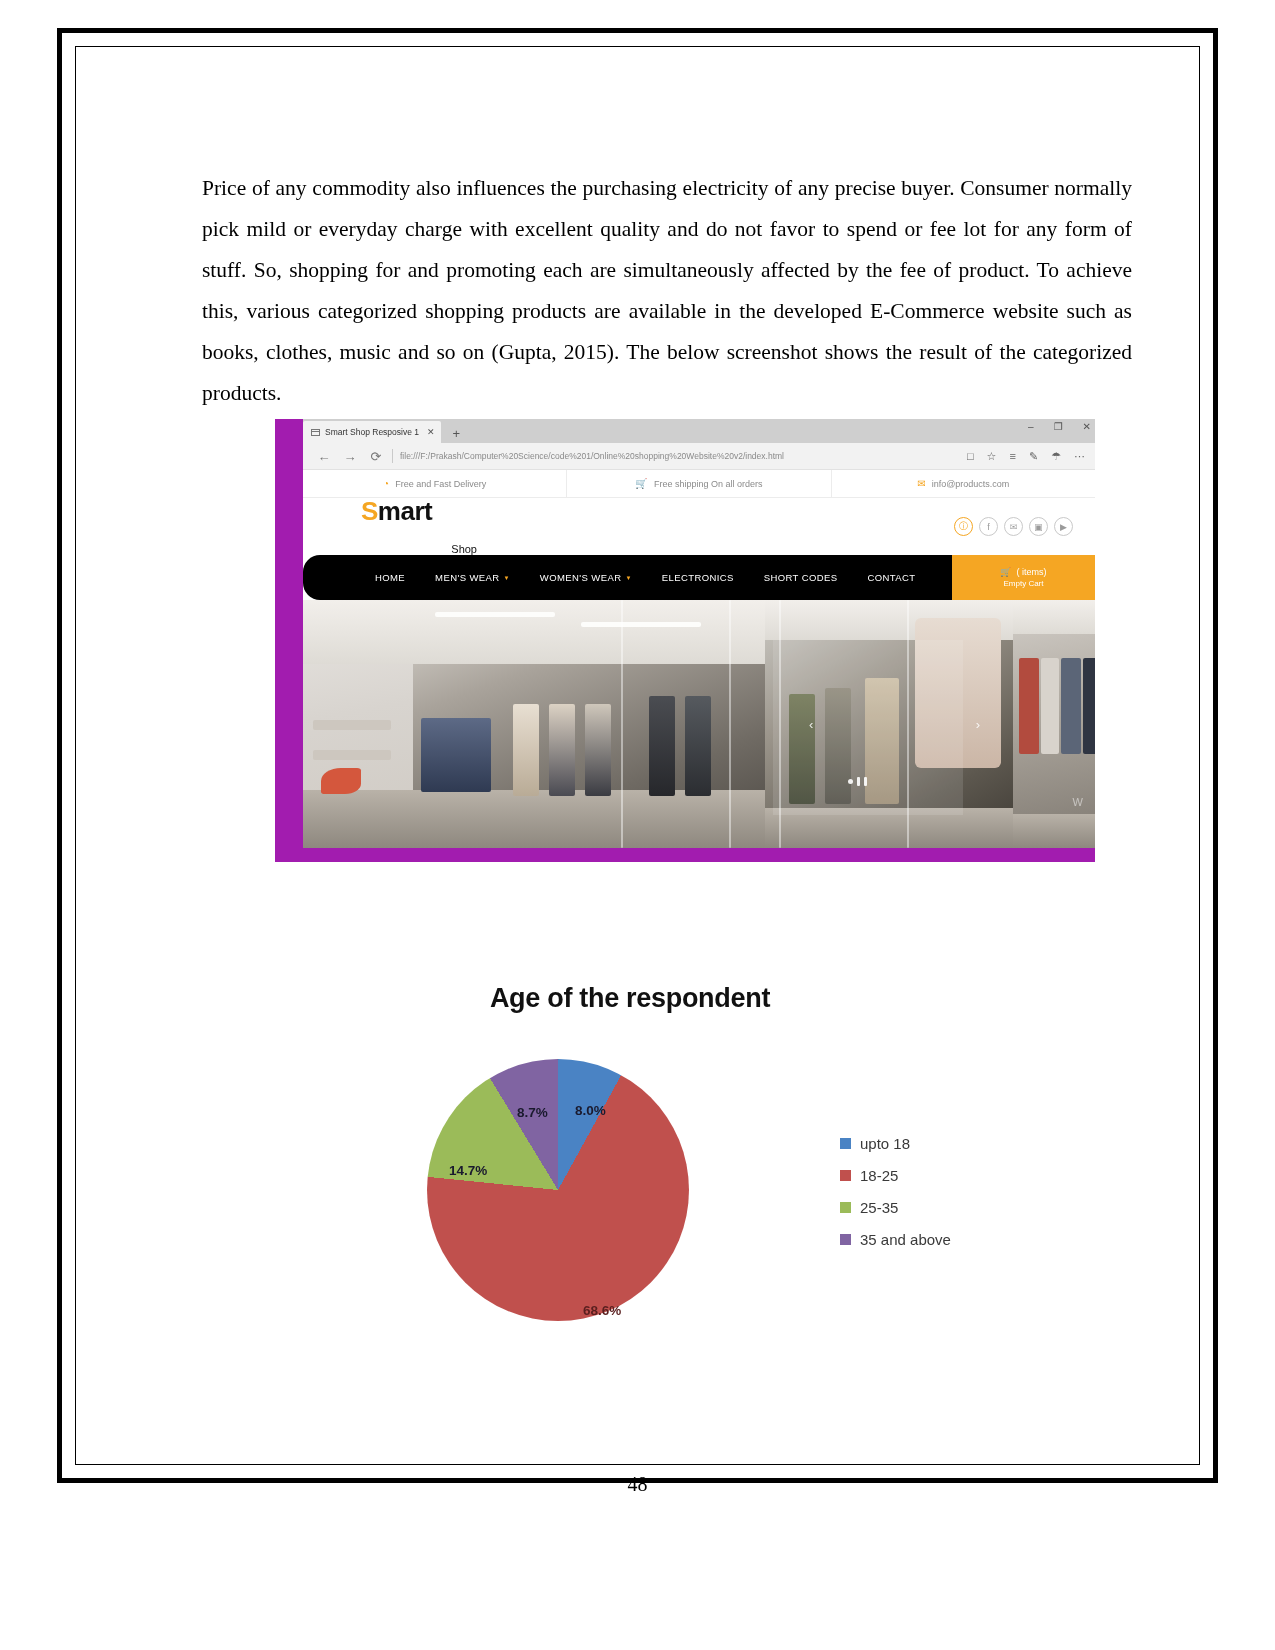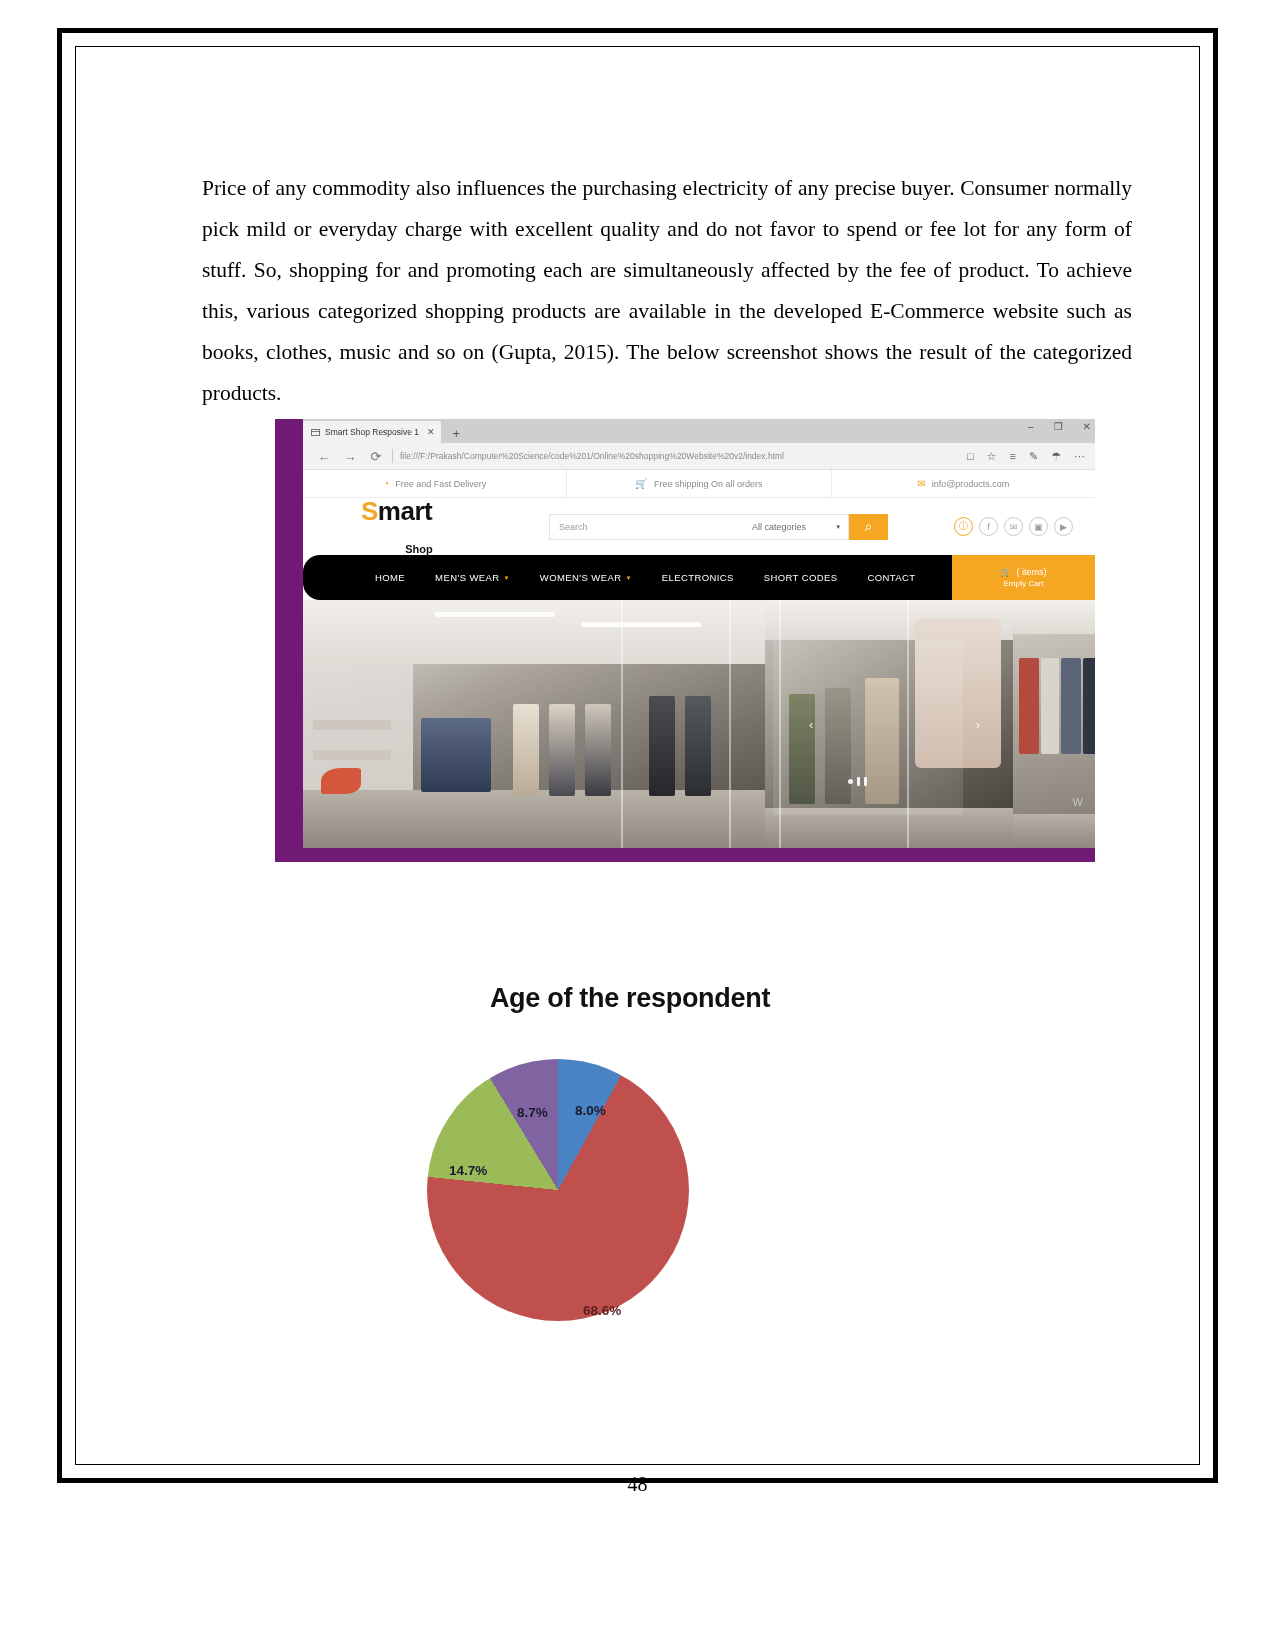--- a/index.html
+++ b/index.html
@@ -36,21 +36,21 @@
     color: #000000;
     margin-bottom: 0;
   }
   p.para.indent { text-indent: 74px; }
 
   
   .shot-wrap {
     position: absolute;
     left: 213px; top: 386px;
     width: 820px; height: 443px;
-    background: #701a75;
+    background: #a21caf;
     overflow: hidden;
     font-family: "Liberation Sans", sans-serif;
     padding-left: 28px;
   }
   .browser { width: 100%; height: 100%; position: relative; }
 
   .tabstrip {
     height: 24px; background: #cfcfcf;
     display: flex; align-items: flex-end; position: relative;
   }
@@ -106,22 +106,22 @@
   .topinfo .ti-icon { color: #f5a623; font-size: 10px; }
 
   .headerbar {
     height: 57px; display: flex; align-items: center;
     padding: 0 22px 0 58px; background: #fff;
   }
   .logo { width: 160px; position: relative; }
   .logo-main { font-size: 26px; font-weight: 700; color: #111; letter-spacing:-.5px; line-height: 1; }
   .logo-main .s { color: #f5a623; }
   .logo-sub {
-    font-size: 11px; font-weight: 700; color: #111;
-    text-align: center; width: 116px; margin-top: 19px;
+    font-size: 11px; font-weight: 400; color: #111;
+    text-align: right; width: 116px; margin-top: 19px;
   }
   .searchgrp { display: flex; align-items: stretch; height: 26px; margin-left: 28px; }
   .search-input {
     width: 195px; border: 1px solid #e3e3e3; border-right: 0;
     font-size: 9px; color: #9a9a9a; display: flex; align-items: center; padding-left: 9px;
   }
   .cat-select {
     width: 105px; border: 1px solid #e3e3e3; border-left: 0;
     font-size: 9px; color: #6d6d6d;
     display: flex; align-items: center; justify-content: space-between;
@@ -298,30 +298,20 @@
             <span>info@products.com</span>
           </div>
         </div>
 
         <div class="headerbar">
           <div class="logo">
             <div class="logo-main"><span class="s">S</span><span>mart</span></div>
             <div class="logo-sub">Shop</div>
           </div>
 
-          <div class="searchgrp">
-            <div class="search-input">Search</div>
-            <div class="cat-select">
-              <span>All categories</span>
-              <span class="cat-caret">▾</span>
-            </div>
-            <div class="search-btn">
-              <span>⌕</span>
-            </div>
-          </div>
 
           <div class="socials">
             <span class="scircle first">ⓘ</span>
             <span class="scircle">f</span>
             <span class="scircle">✉</span>
             <span class="scircle">▣</span>
             <span class="scircle">▶</span>
           </div>
         </div>
 
@@ -426,16 +416,34 @@
     <div class="chart-title">Age of the respondent</div>
 
     <div class="pie-holder">
       <div class="pie" id="pie-disc" style="background: conic-gradient(rgb(74, 131, 196) 0deg, rgb(74, 131, 196) 28.8deg, rgb(192, 80, 77) 28.8deg, rgb(192, 80, 77) 275.76deg, rgb(155, 187, 89) 275.76deg, rgb(155, 187, 89) 328.68deg, rgb(128, 100, 162) 328.68deg, rgb(128, 100, 162) 360deg);"></div>
       <span class="slice-label lbl-a">8.0%</span>
       <span class="slice-label lbl-b">8.7%</span>
       <span class="slice-label lbl-c">14.7%</span>
       <span class="slice-label lbl-d">68.6%</span>
     </div>
 
+    <div class="legend">
+      <div class="legend-row">
+        <span class="legend-swatch" id="sw0" style="background: rgb(74, 131, 196);"></span>
+        <span>upto 18</span>
+      </div>
+      <div class="legend-row">
+        <span class="legend-swatch" id="sw1" style="background: rgb(192, 80, 77);"></span>
+        <span>18-25</span>
+      </div>
+      <div class="legend-row">
+        <span class="legend-swatch" id="sw2" style="background: rgb(155, 187, 89);"></span>
+        <span>25-35</span>
+      </div>
+      <div class="legend-row">
+        <span class="legend-swatch" id="sw3" style="background: rgb(128, 100, 162);"></span>
+        <span>35 and above</span>
+      </div>
+    </div>
   </div>
 
   <div class="page-num">48</div>
 </div>
 
 </body></html>

